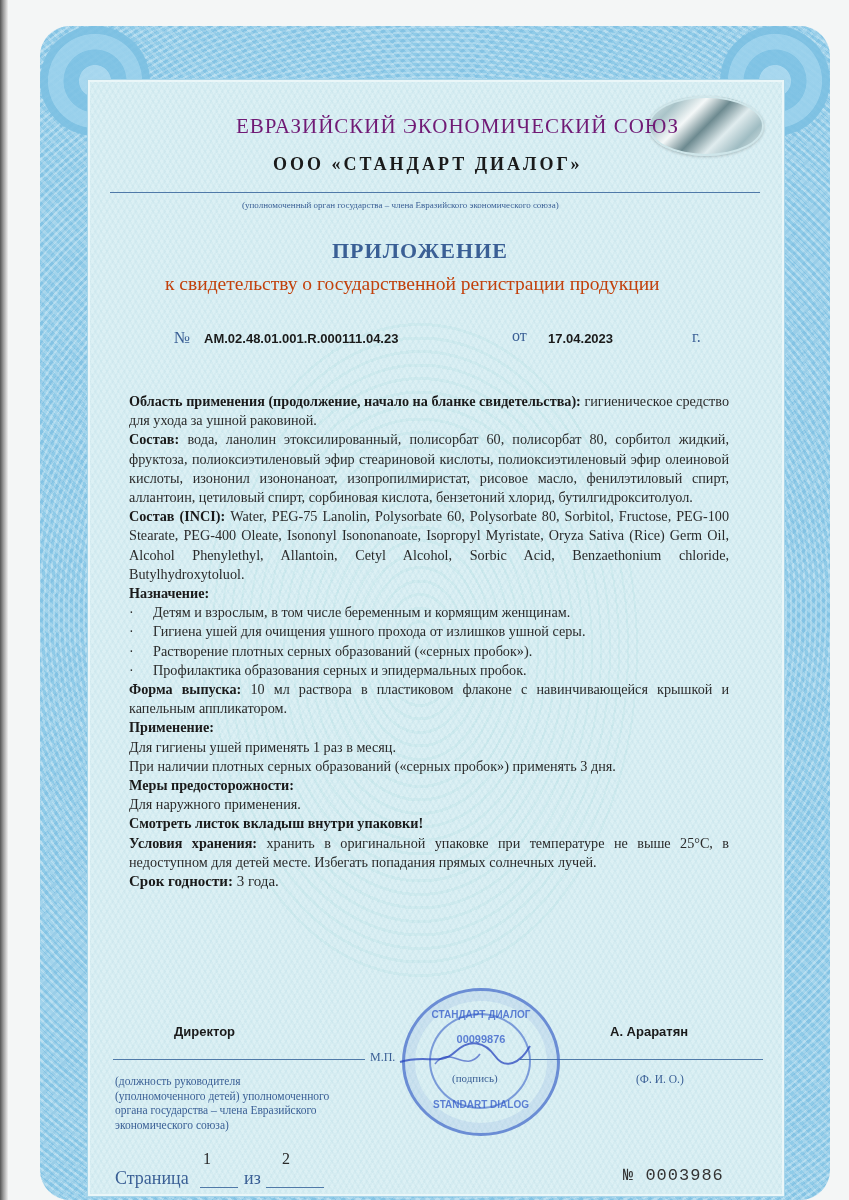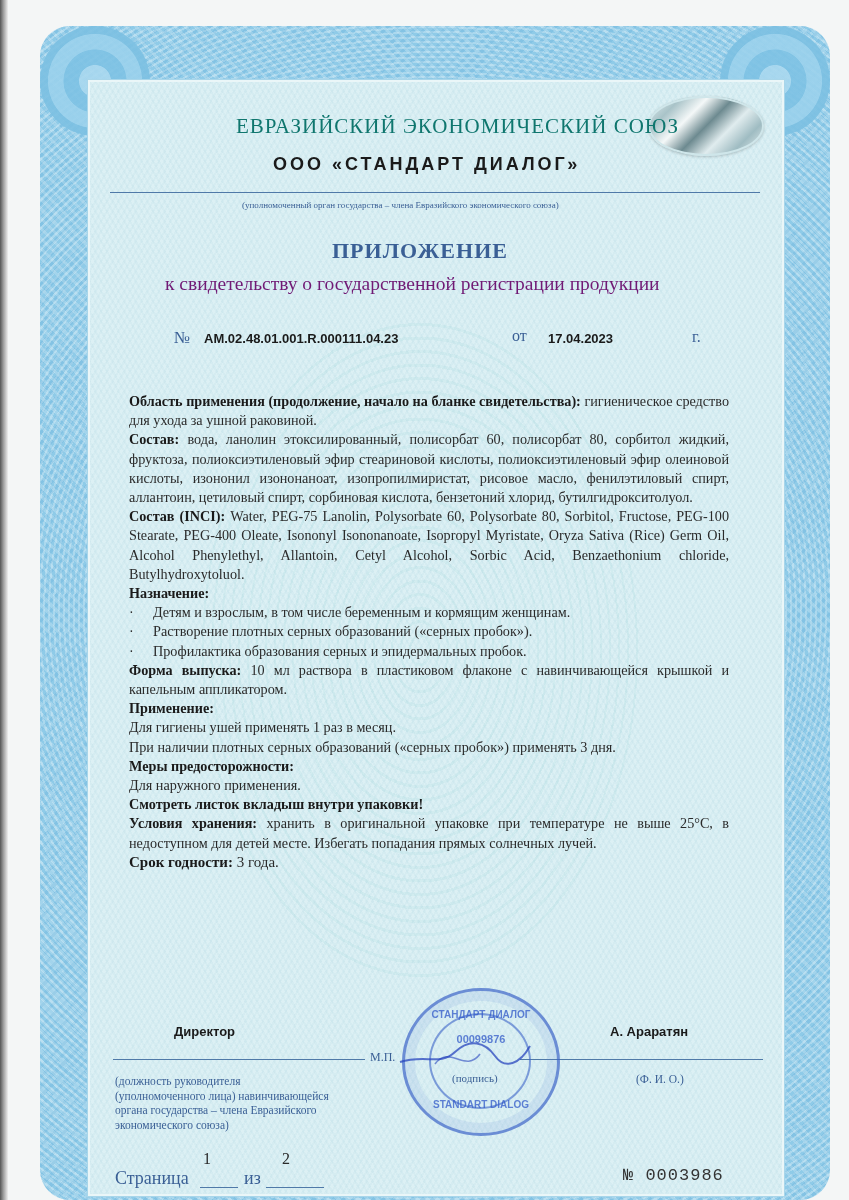--- a/index.html
+++ b/index.html
@@ -47,26 +47,26 @@
     border-radius:50%;
     pointer-events:none;
   }
   .hologram {
     position:absolute; left:648px; top:96px; width:116px; height:60px; border-radius:50%;
     background:
       linear-gradient(135deg, #e9f4f6 0%, #a9c3c8 20%, #f4f8f8 35%, #6d8a90 50%, #e0ecee 65%, #9fbcc2 80%, #f0f6f6 100%);
     box-shadow:0 0 0 2px #cfe6ea inset, 0 1px 3px rgba(0,0,0,0.2);
   }
   .t { position:absolute; white-space:nowrap; }
-  .union-title { left:236px; top:114px; font-size:21px; color:#0f766e; letter-spacing:1px; }
-  .org-name { left:273px; top:154px; font-family:Liberation Sans, sans-serif; font-weight:bold; font-size:18px; color:#1a1a1a; letter-spacing:3px; }
+  .union-title { left:236px; top:114px; font-size:21px; color:#701a75; letter-spacing:1px; }
+  .org-name { left:273px; top:154px; font-family:Liberation Serif, serif; font-weight:bold; font-size:18px; color:#1a1a1a; letter-spacing:3px; }
   .header-rule { position:absolute; left:110px; top:192px; width:650px; height:1px; background:#4f79a8; }
   .org-caption { left:242px; top:200px; font-size:9px; color:#3a5f95; }
   .annex-title { left:332px; top:238px; font-size:22px; font-weight:bold; color:#3a5f95; letter-spacing:1px; }
-  .annex-subtitle { left:165px; top:273px; font-size:19.5px; color:#701a75; }
+  .annex-subtitle { left:165px; top:273px; font-size:19.5px; color:#c2410c; }
   .no-sign { left:174px; top:328px; font-size:17px; color:#3a5f95; }
   .cert-number { left:204px; top:331px; font-family:"Liberation Sans", sans-serif; font-weight:bold; font-size:13px; color:#1a1a1a; }
   .from-label { left:512px; top:327px; font-size:16px; color:#3a5f95; }
   .cert-date { left:548px; top:331px; font-family:"Liberation Sans", sans-serif; font-weight:bold; font-size:13px; color:#1a1a1a; }
   .year-suffix { left:692px; top:328px; font-size:16px; color:#3a5f95; }
 
   .body-text {
     position:absolute; left:129px; top:392px; width:600px;
     font-size:14.2px; line-height:19.2px; color:#2a2a2a; text-align:justify;
   }
@@ -144,20 +144,21 @@
     <span>вода, ланолин этоксилированный, полисорбат 60, полисорбат 80, сорбитол жидкий, фруктоза, полиоксиэтиленовый эфир стеариновой кислоты, полиоксиэтиленовый эфир олеиновой кислоты, изононил изононаноат, изопропилмиристат, рисовое масло, фенилэтиловый спирт, аллантоин, цетиловый спирт, сорбиновая кислота, бензетоний хлорид, бутилгидрокситолуол.</span>
   </p>
   <p>
     <b>Состав (INCI):</b>
     <span>Water, PEG-75 Lanolin, Polysorbate 60, Polysorbate 80, Sorbitol, Fructose, PEG-100 Stearate, PEG-400 Oleate, Isononyl Isononanoate, Isopropyl Myristate, Oryza Sativa (Rice) Germ Oil, Alcohol Phenylethyl, Allantoin, Cetyl Alcohol, Sorbic Acid, Benzaethonium chloride, Butylhydroxytoluol.</span>
   </p>
   <p>
     <b>Назначение:</b>
   </p>
   <p class="bullet">Детям и взрослым, в том числе беременным и кормящим женщинам.</p>
+  <p class="bullet">Гигиена ушей для очищения ушного прохода от излишков ушной серы.</p>
   <p class="bullet">Растворение плотных серных образований («серных пробок»).</p>
   <p class="bullet">Профилактика образования серных и эпидермальных пробок.</p>
   <p>
     <b>Форма выпуска:</b>
     <span>10 мл раствора в пластиковом флаконе с навинчивающейся крышкой и капельным аппликатором.</span>
   </p>
   <p>
     <b>Применение:</b>
   </p>
   <p>Для гигиены ушей применять 1 раз в месяц.</p>
@@ -180,21 +181,21 @@
 </div>
 
 <div class="t sign-left">Директор</div>
 <div class="t sign-right">А. Араратян</div>
 <div class="rule-left"></div>
 <div class="rule-right"></div>
 <div class="t mp-label">М.П.</div>
 <div class="t fio-caption">(Ф. И. О.)</div>
 <div class="position-caption">
   <div>(должность руководителя</div>
-  <div>(уполномоченного лица) навинчивающейся</div>
+  <div>(уполномоченного детей) уполномоченного</div>
   <div>органа государства – члена Евразийского</div>
   <div>экономического союза)</div>
 </div>
 
 <div class="stamp">
   <div class="stamp-inner"></div>
   <div class="stamp-text" style="top:18px;font-size:10px;">СТАНДАРТ ДИАЛОГ</div>
   <div class="stamp-text" style="top:42px;font-size:11px;">00099876</div>
   <div class="stamp-text" style="top:108px;font-size:10px;">STANDART DIALOG</div>
 </div>

